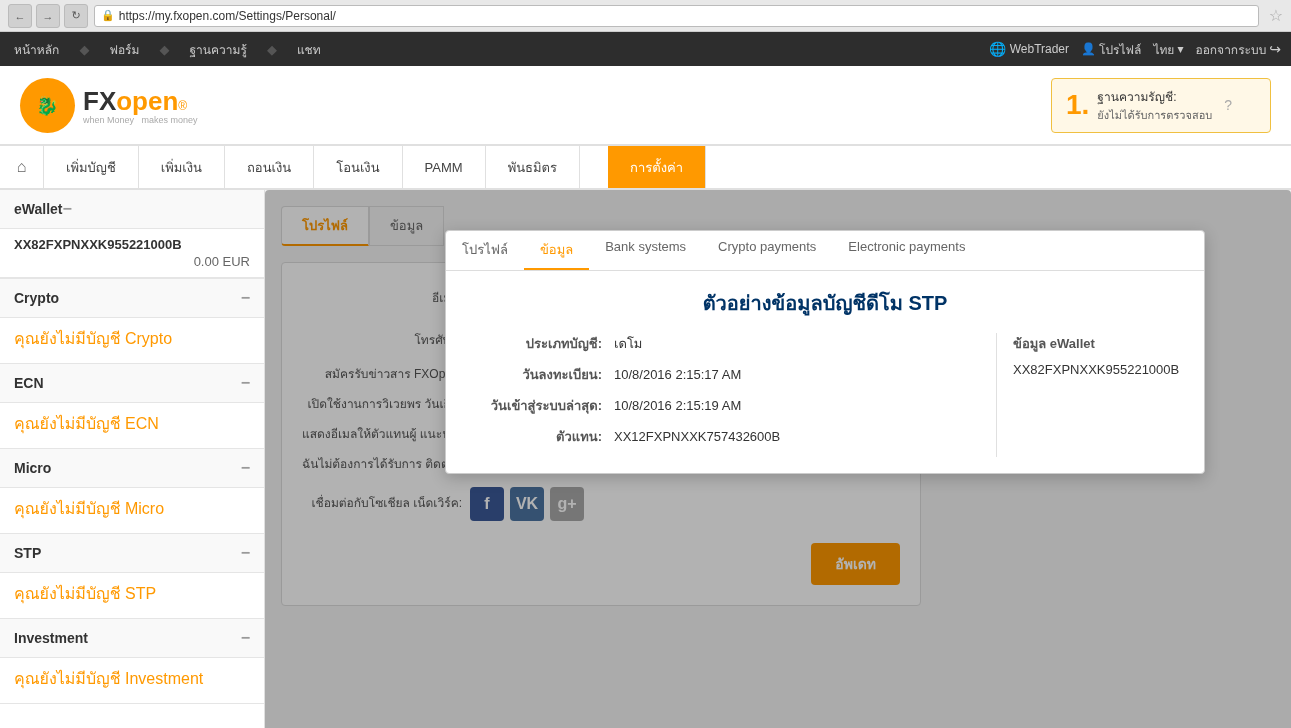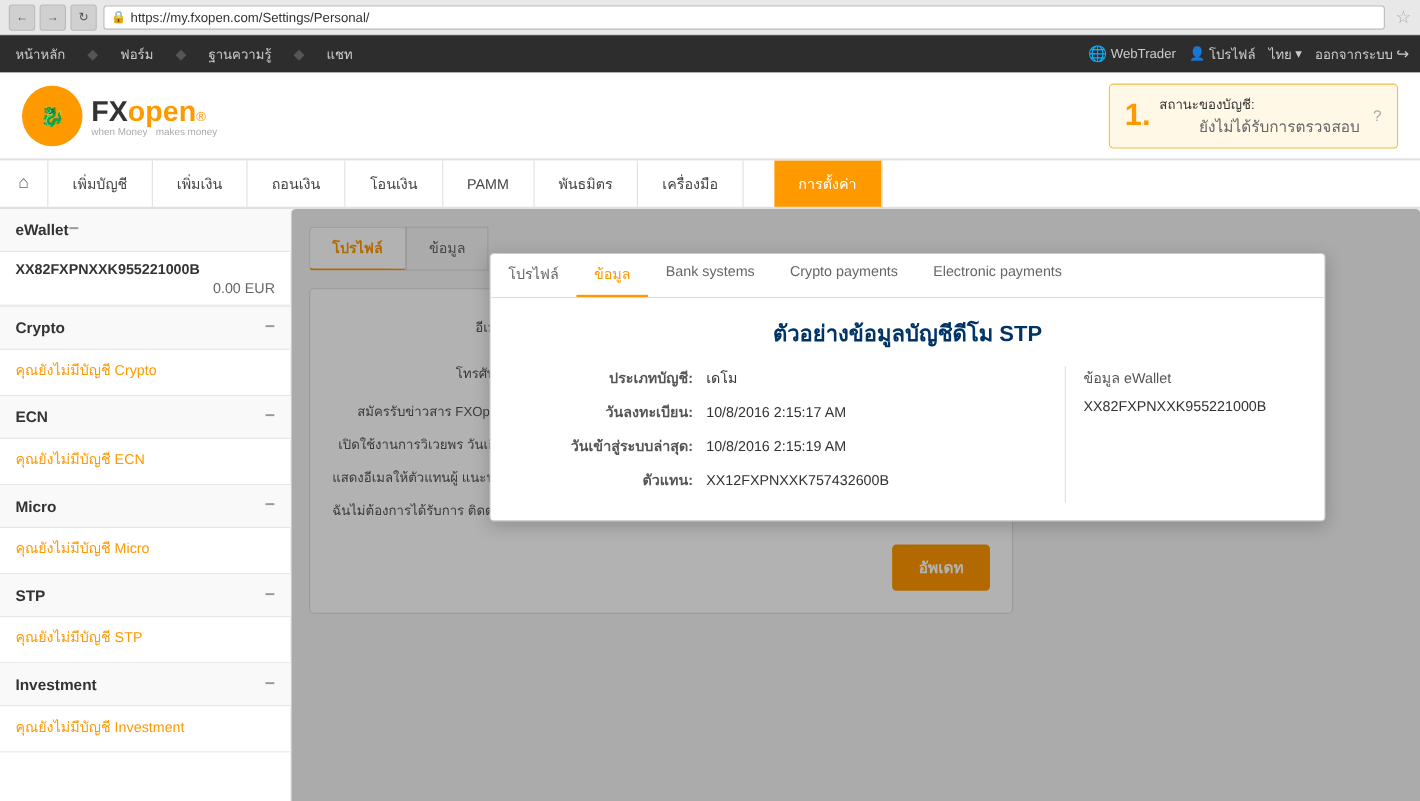--- a/index.html
+++ b/index.html
@@ -53,21 +53,21 @@
       border: 1px solid #f0c040;
       border-radius: 4px;
       padding: 8px 14px;
       display: flex;
       align-items: center;
       gap: 8px;
       min-width: 220px;
     }
     .status-num { font-size: 28px; font-weight: bold; color: #f90; }
     .status-text { font-size: 12px; color: #333; }
-    .status-sub { font-size: 14px; color: #666; margin-left: 36px; }
+    .status-sub { font-size: 11px; color: #666; }
     .question-mark { color: #aaa; font-size: 14px; cursor: pointer; margin-left: 4px; }
 
     
     .main-nav {
       background: white;
       height: 44px;
       display: flex;
       align-items: stretch;
       border-bottom: 2px solid #e0e0e0;
       padding: 0 0;
@@ -95,21 +95,21 @@
       border-bottom: 1px solid #e5e5e5;
       cursor: pointer;
     }
     .sidebar-section-title { font-size: 14px; font-weight: bold; color: #333; }
     .sidebar-minus { color: #999; font-size: 16px; font-weight: bold; }
     .sidebar-account { padding: 8px 14px; border-bottom: 1px solid #e5e5e5; }
     .account-id { font-size: 13px; color: #333; font-weight: bold; }
     .account-balance { font-size: 13px; color: #666; text-align: right; margin-top: 2px; }
     .sidebar-section-sub { display: flex; align-items: center; justify-content: space-between; padding: 10px 14px; border-bottom: 1px solid #e5e5e5; background: #f9f9f9; cursor: pointer; }
     .section-sub-title { font-size: 14px; font-weight: bold; color: #333; }
-    .sidebar-no-account { padding: 8px 14px 12px; border-bottom: 1px solid #e5e5e5; font-size: 13px; color: #666; }
+    .sidebar-no-account { padding: 8px 14px 12px; border-bottom: 1px solid #e5e5e5; font-size: 16px; color: #666; }
     .sidebar-no-account span { color: #f90; }
 
     
     .content { flex: 1; padding: 16px; background: #f5f5f5; position: relative; }
 
     
     .tabs { display: flex; gap: 0; margin-bottom: 16px; }
     .tab { padding: 8px 20px; cursor: pointer; border: 1px solid #ddd; background: #f5f5f5; color: #666; font-size: 13px; }
     .tab.active { background: white; color: #f90; border-bottom: 2px solid #f90; font-weight: bold; }
     .tab:first-child { border-radius: 4px 0 0 4px; }
@@ -140,27 +140,27 @@
       position: absolute;
       top: 40px;
       left: 180px;
       width: 760px;
       background: white;
       border: 1px solid #ccc;
       border-radius: 4px;
       z-index: 20;
       box-shadow: 0 4px 16px rgba(0,0,0,0.2);
     }
-    .popup-content { padding: 16px 36px; }
+    .popup-content { padding: 16px 8px; }
     .popup-title { font-size: 20px; font-weight: bold; color: #003366; margin-bottom: 14px; text-align: center; }
     .popup-info-row { display: flex; align-items: center; margin-bottom: 10px; font-size: 13px; }
     .popup-info-label { min-width: 160px; text-align: right; color: #555; padding-right: 12px; font-weight: bold; }
     .popup-info-value { color: #333; }
     .popup-right { border-left: 1px solid #e0e0e0; padding-left: 16px; min-width: 200px; }
-    .popup-right-title { font-size: 13px; color: #555; margin-bottom: 8px; font-weight: normal; }
+    .popup-right-title { font-size: 13px; color: #555; margin-bottom: 8px; font-weight: bold; }
     .popup-right-id { font-size: 13px; color: #333; }
     .popup-main { display: flex; gap: 16px; }
     .popup-left { flex: 1; }
 
     
     .popup-header-tabs { display: flex; border-bottom: 1px solid #ddd; }
     .popup-header-tab { padding: 8px 16px; font-size: 13px; color: #666; cursor: pointer; border-bottom: 2px solid transparent; }
     .popup-header-tab.active { color: #f90; border-bottom: 2px solid #f90; background: white; }
 
     .sidebar-ewallet-section { border-bottom: 1px solid #e5e5e5; }
@@ -223,37 +223,36 @@
           <span style="font-size:26px;font-weight:bold;color:#f90">open</span>
           <span style="font-size:12px;color:#f90">®</span>
       </div>
       <div style="font-size:9px;color:#aaa;margin-top:-2px">when Money &nbsp; makes money</div>
     </div>
   </div>
   <div class="header-right">
     <div class="account-status">
       <div class="status-num">1.</div>
       <div>
-        <div class="status-text">สถานะของบัญชี:</div>
+        <div class="status-text">ฐานความรัญชี:</div>
         <div class="status-sub">ยังไม่ได้รับการตรวจสอบ</div>
       </div>
       <span class="question-mark">?</span>
     </div>
   </div>
 </div>
 
 <div class="main-nav">
   <div class="main-nav-home">⌂</div>
   <div class="main-nav-item">เพิ่มบัญชี</div>
   <div class="main-nav-item">เพิ่มเงิน</div>
   <div class="main-nav-item">ถอนเงิน</div>
   <div class="main-nav-item">โอนเงิน</div>
   <div class="main-nav-item">PAMM</div>
   <div class="main-nav-item">พันธมิตร</div>
-  <div class="main-nav-item">เครื่องมือ</div>
   <div class="main-nav-item active">การตั้งค่า</div>
 </div>
 
 <div class="main-layout">
 
   <div class="sidebar">
 
     <div class="sidebar-ewallet-section">
       <div class="sidebar-section-header">
         <span class="sidebar-section-title">eWallet</span>
@@ -363,20 +362,28 @@
         </div>
       </div>
 
       <div class="form-row">
         <div class="form-label" style="line-height:1.3">ฉันไม่ต้องการได้รับการ ติดต่อผ่านทาง โทรศัพท์:</div>
         <div class="form-value">
           <input class="form-checkbox" type="checkbox" style="">
         </div>
       </div>
 
+      <div class="form-row">
+        <div class="form-label" style="line-height:1.3">เชื่อมต่อกับโซเชียล เน็ดเวิร์ค:</div>
+        <div class="form-value">
+          <div class="social-btn fb-btn">f</div>
+          <div class="social-btn vk-btn">VK</div>
+          <div class="social-btn gp-btn">g+</div>
+        </div>
+      </div>
 
       <div style="display:flex;justify-content:flex-end;margin-top:12px">
         <button class="update-btn">อัพเดท</button>
       </div>
 
     </div>
 
     <div class="overlay"></div>
 
     <div class="popup">

